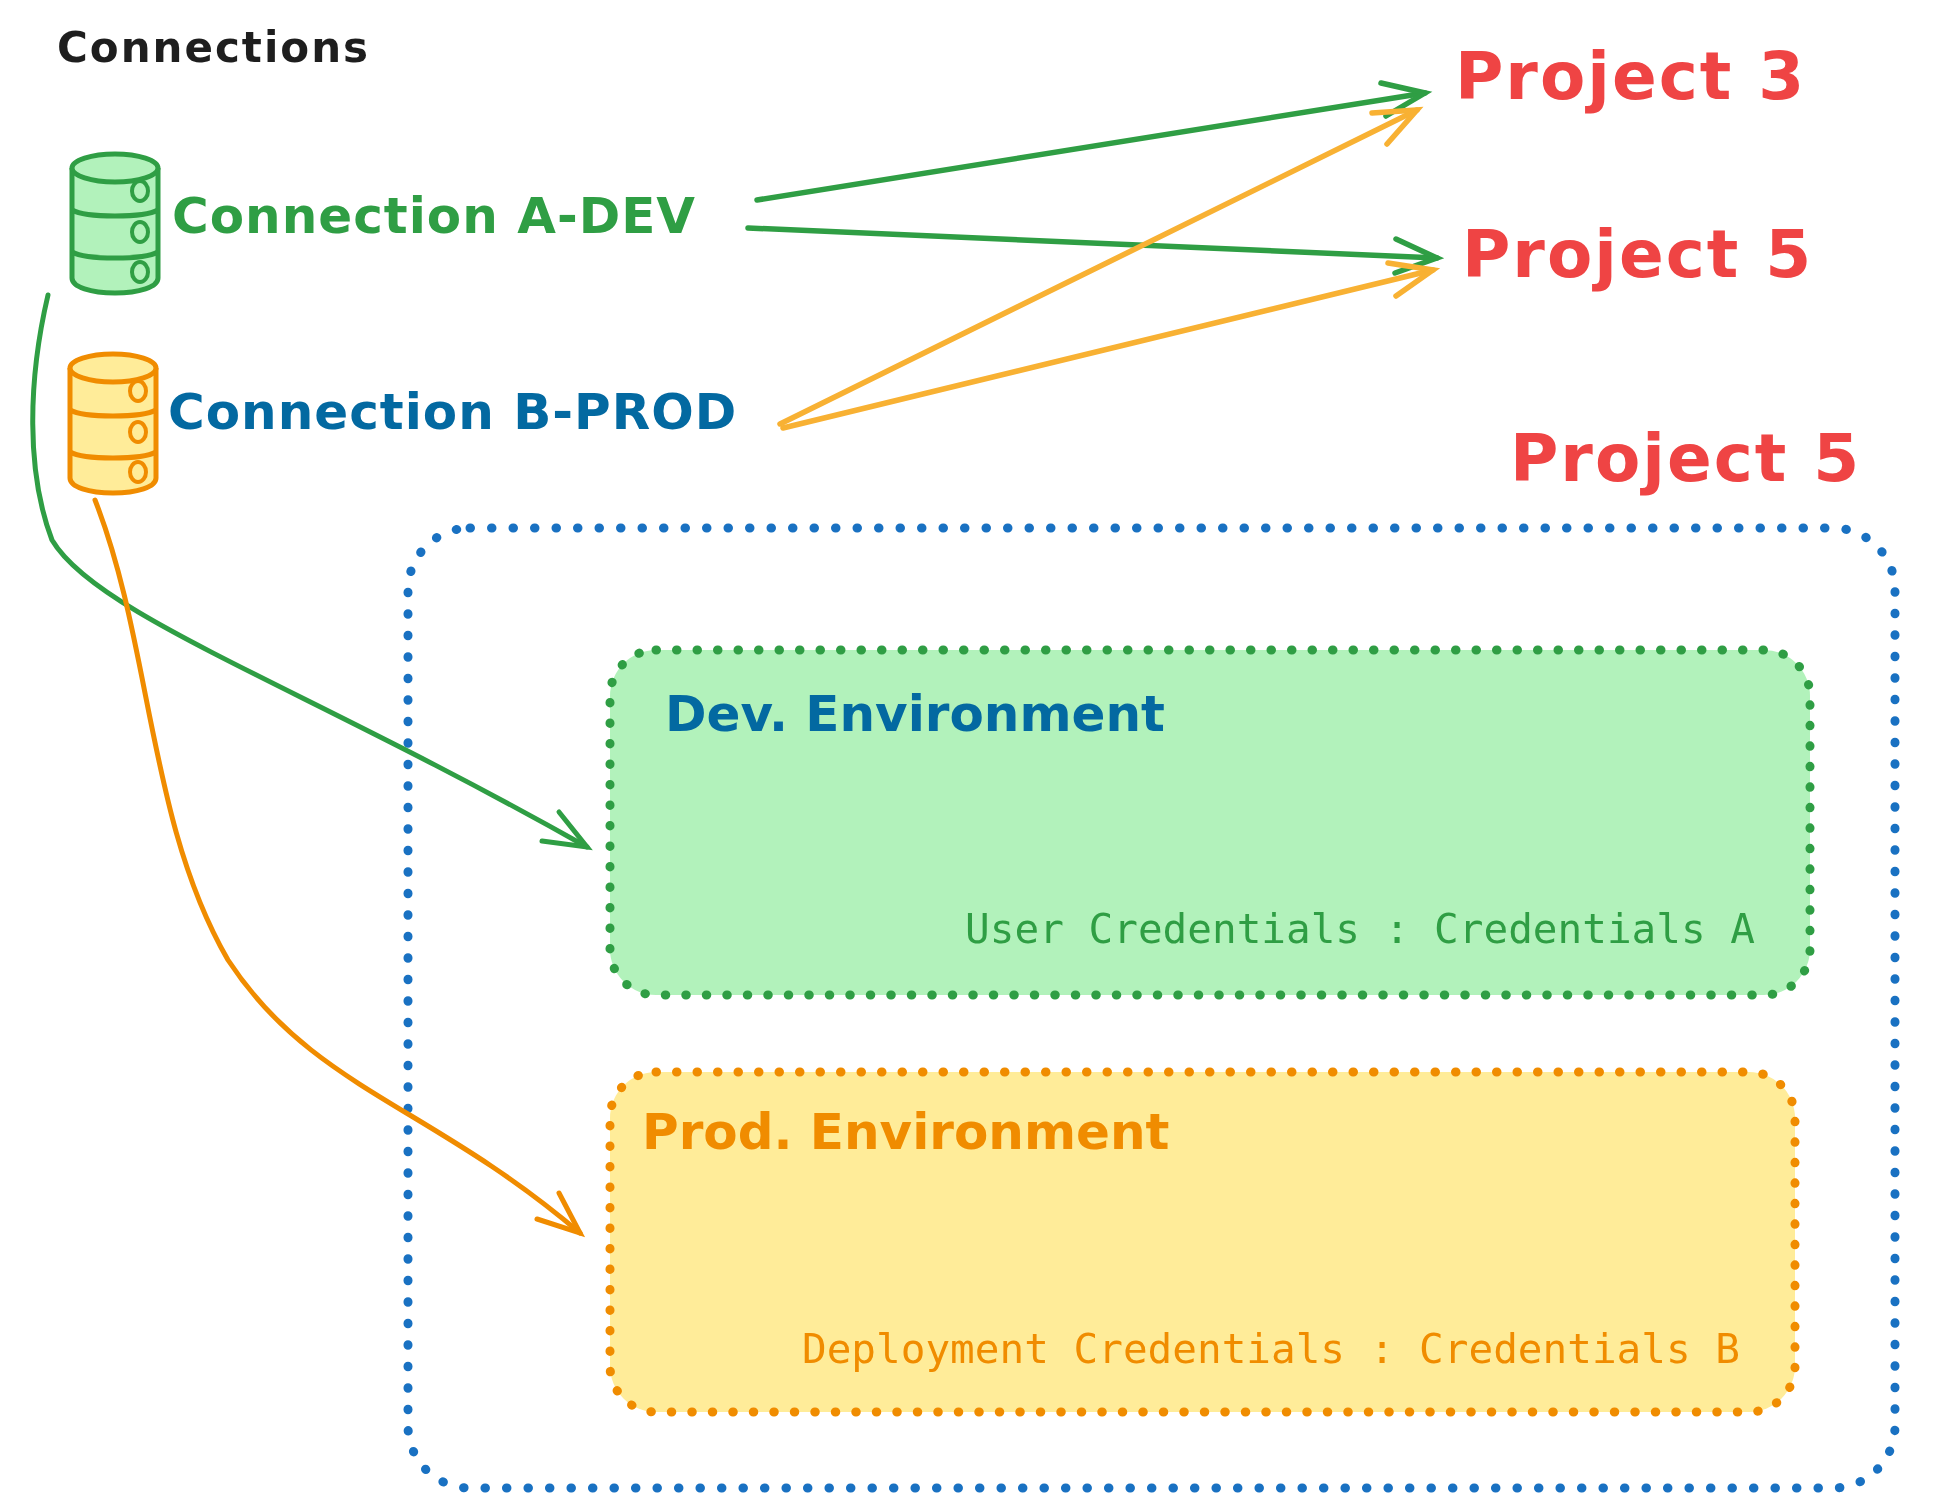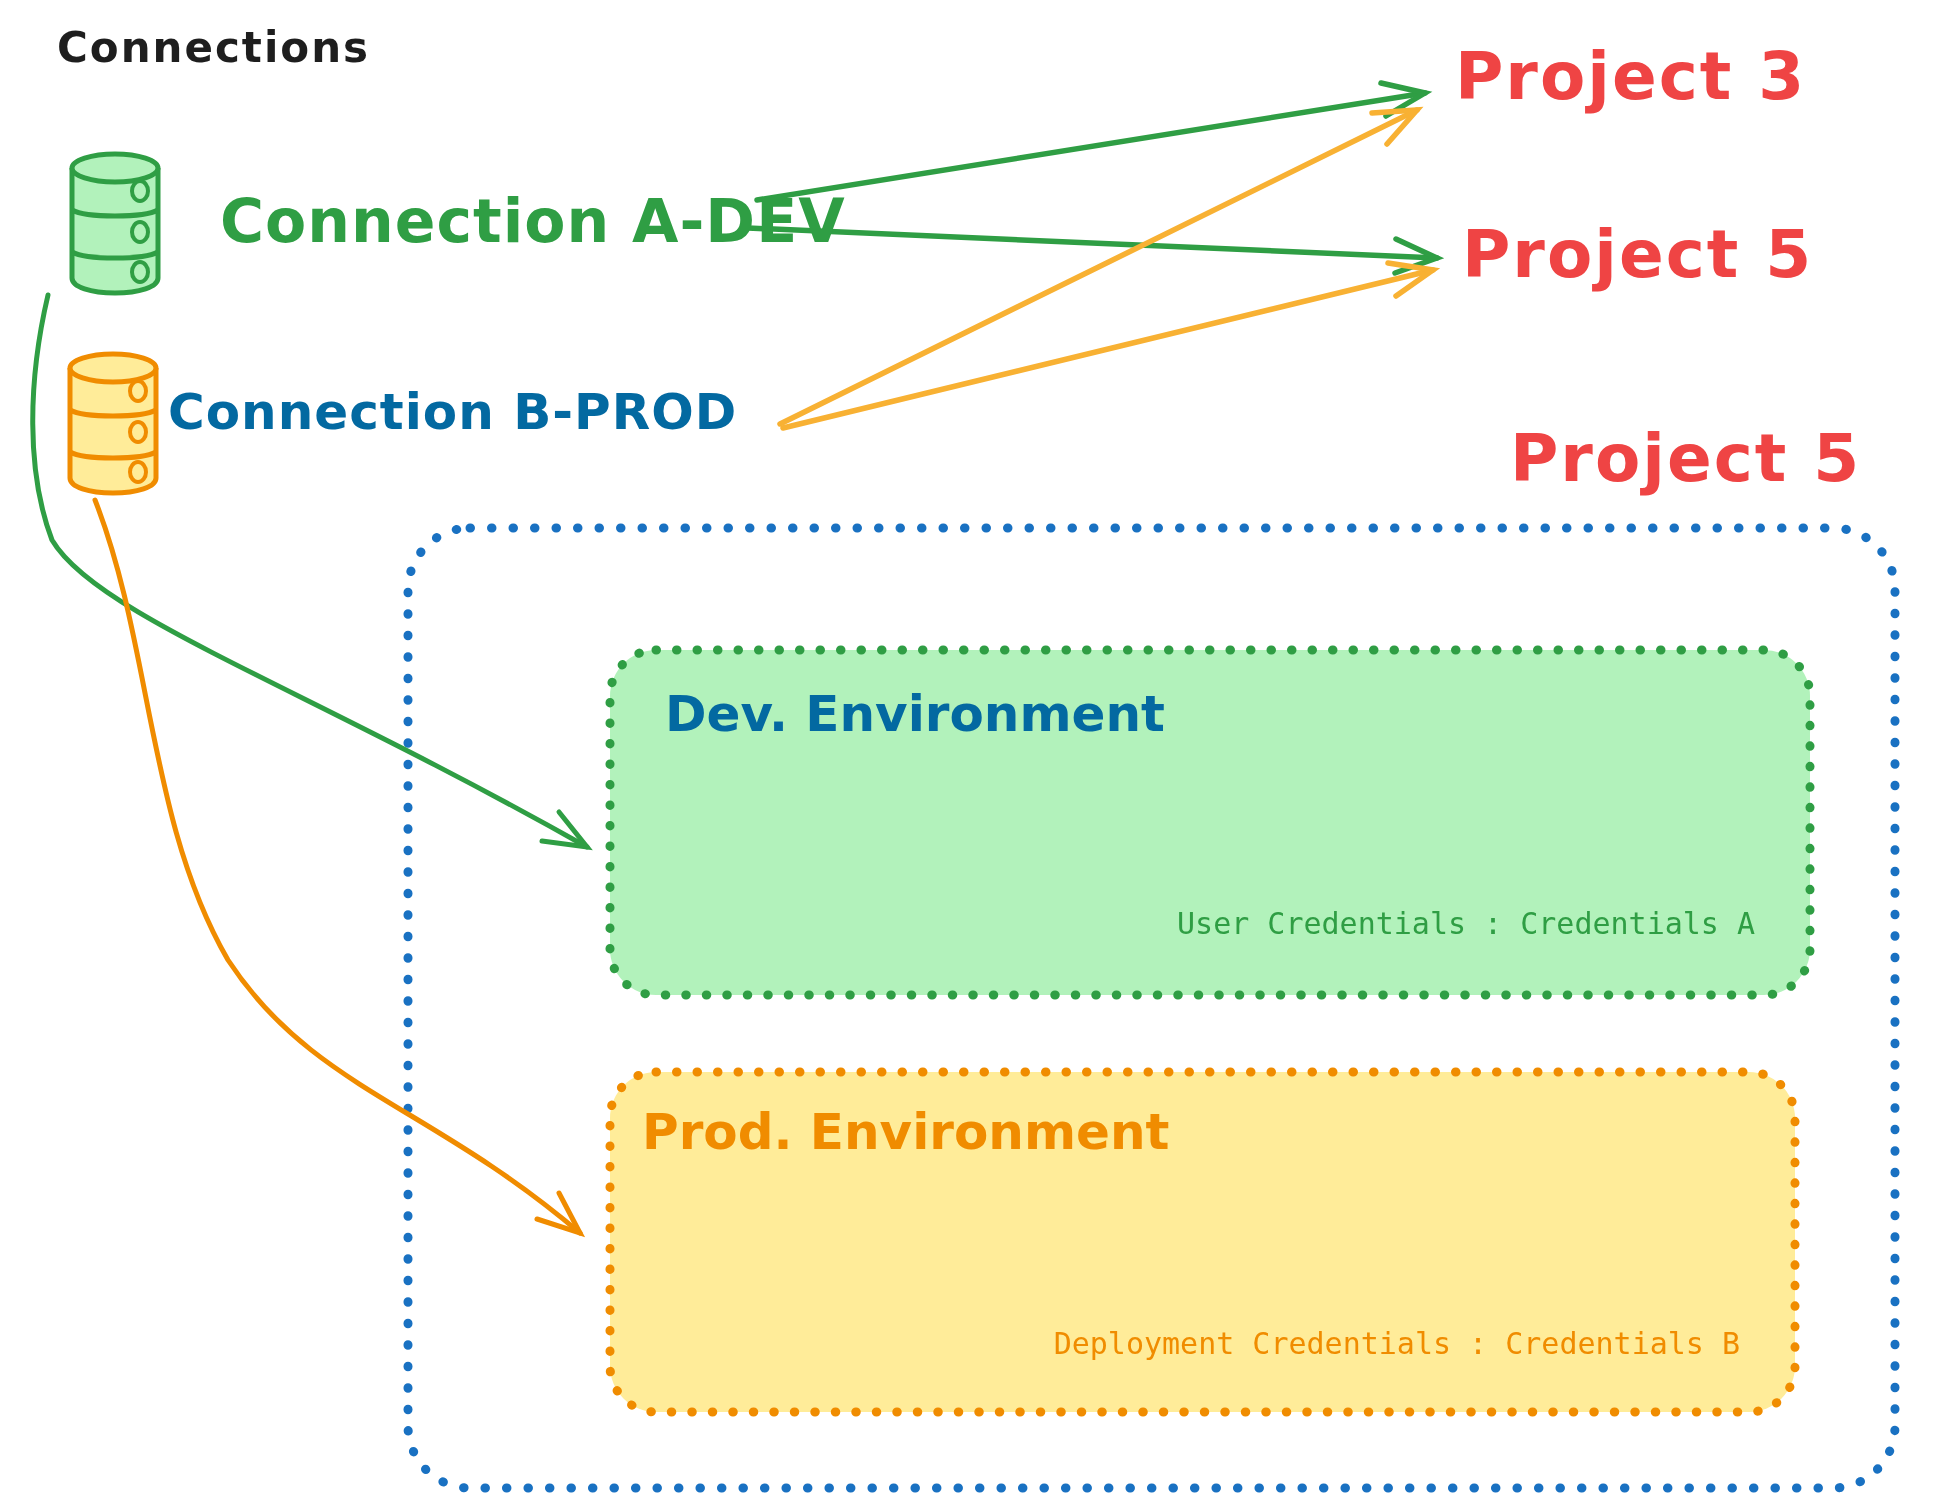--- a/index.html
+++ b/index.html
@@ -6,30 +6,30 @@
   body{
     position:relative;
     width:1948px;height:1506px;
     overflow:hidden;
     font-family:"DejaVu Sans","Liberation Sans",sans-serif;
     color:#1e1e1e;
   }
   #scene-svg{position:absolute;left:0;top:0;width:1948px;height:1506px;}
   .lbl{position:absolute;white-space:nowrap;line-height:1.05;}
   .title{left:57px;top:26px;font-size:42px;font-weight:700;color:#1e1e1e;letter-spacing:2px;}
-  .conn-a{left:172px;top:190px;font-size:60px;font-weight:700;color:#2f9e44;letter-spacing:1px;margin-left:48px;}
+  .conn-a{left:172px;top:190px;font-size:50px;font-weight:700;color:#2f9e44;letter-spacing:1px;}
   .conn-b{left:168px;top:386px;font-size:50px;font-weight:700;color:#0369a1;letter-spacing:1px;}
   .project{font-size:66px;font-weight:700;color:#ef4444;letter-spacing:2px;}
   .p3{left:1455px;top:42px;}
   .p2{left:1462px;top:220px;}
   .p1{left:1510px;top:424px;}
   .env-title{font-size:50px;font-weight:700;}
   .dev-title{left:665px;top:688px;color:#0369a1;}
   .prod-title{left:642px;top:1106px;color:#f08c00;text-align:center;}
-  .cred{font-family:"DejaVu Sans Mono","Liberation Mono",monospace;font-size:30px;font-weight:500;}
+  .cred{font-family:"DejaVu Sans Mono","Liberation Mono",monospace;font-size:41px;font-weight:500;}
   .dev-cred{right:193px;top:908px;color:#2f9e44;}
   .prod-cred{right:208px;top:1328px;color:#f08c00;}
 </style>
 </head>
 <body>
 
 <svg id="scene-svg" viewBox="0 0 1948 1506">
 
   <rect x="408" y="528" width="1487" height="960" rx="62" ry="62" fill="none" stroke="#1971c2" stroke-width="9" stroke-dasharray="0.5 21" stroke-linecap="round"></rect>
 

